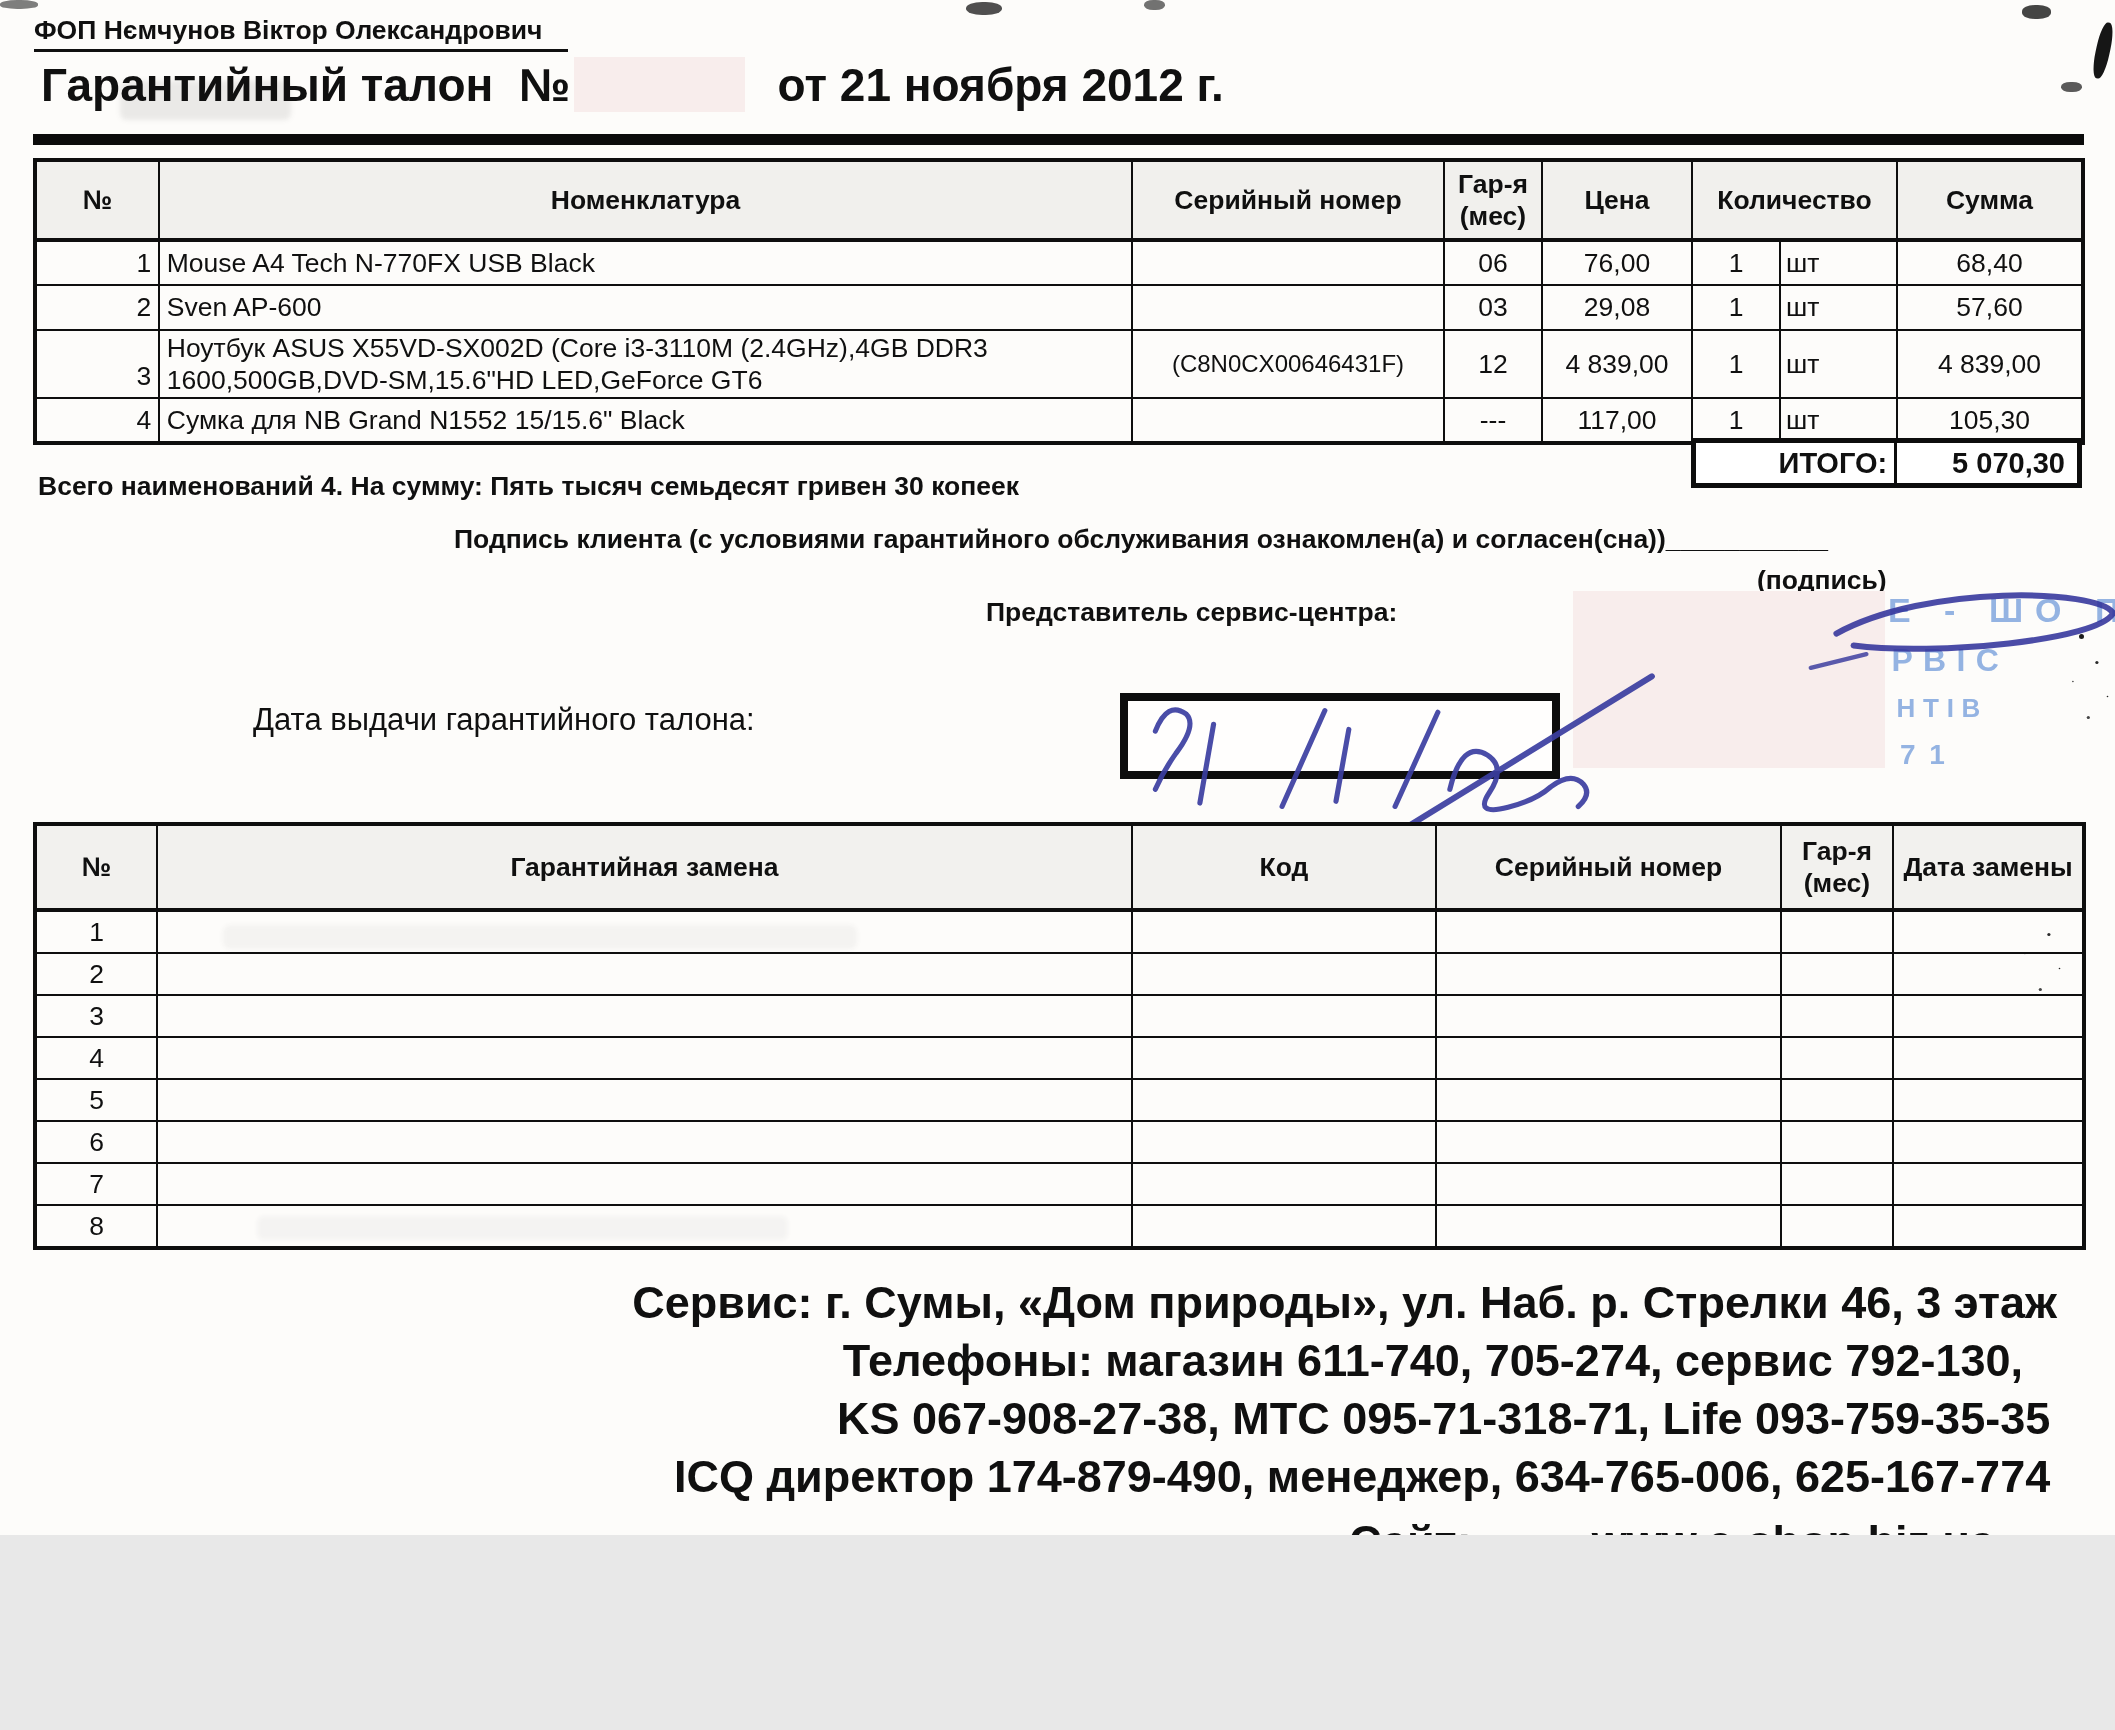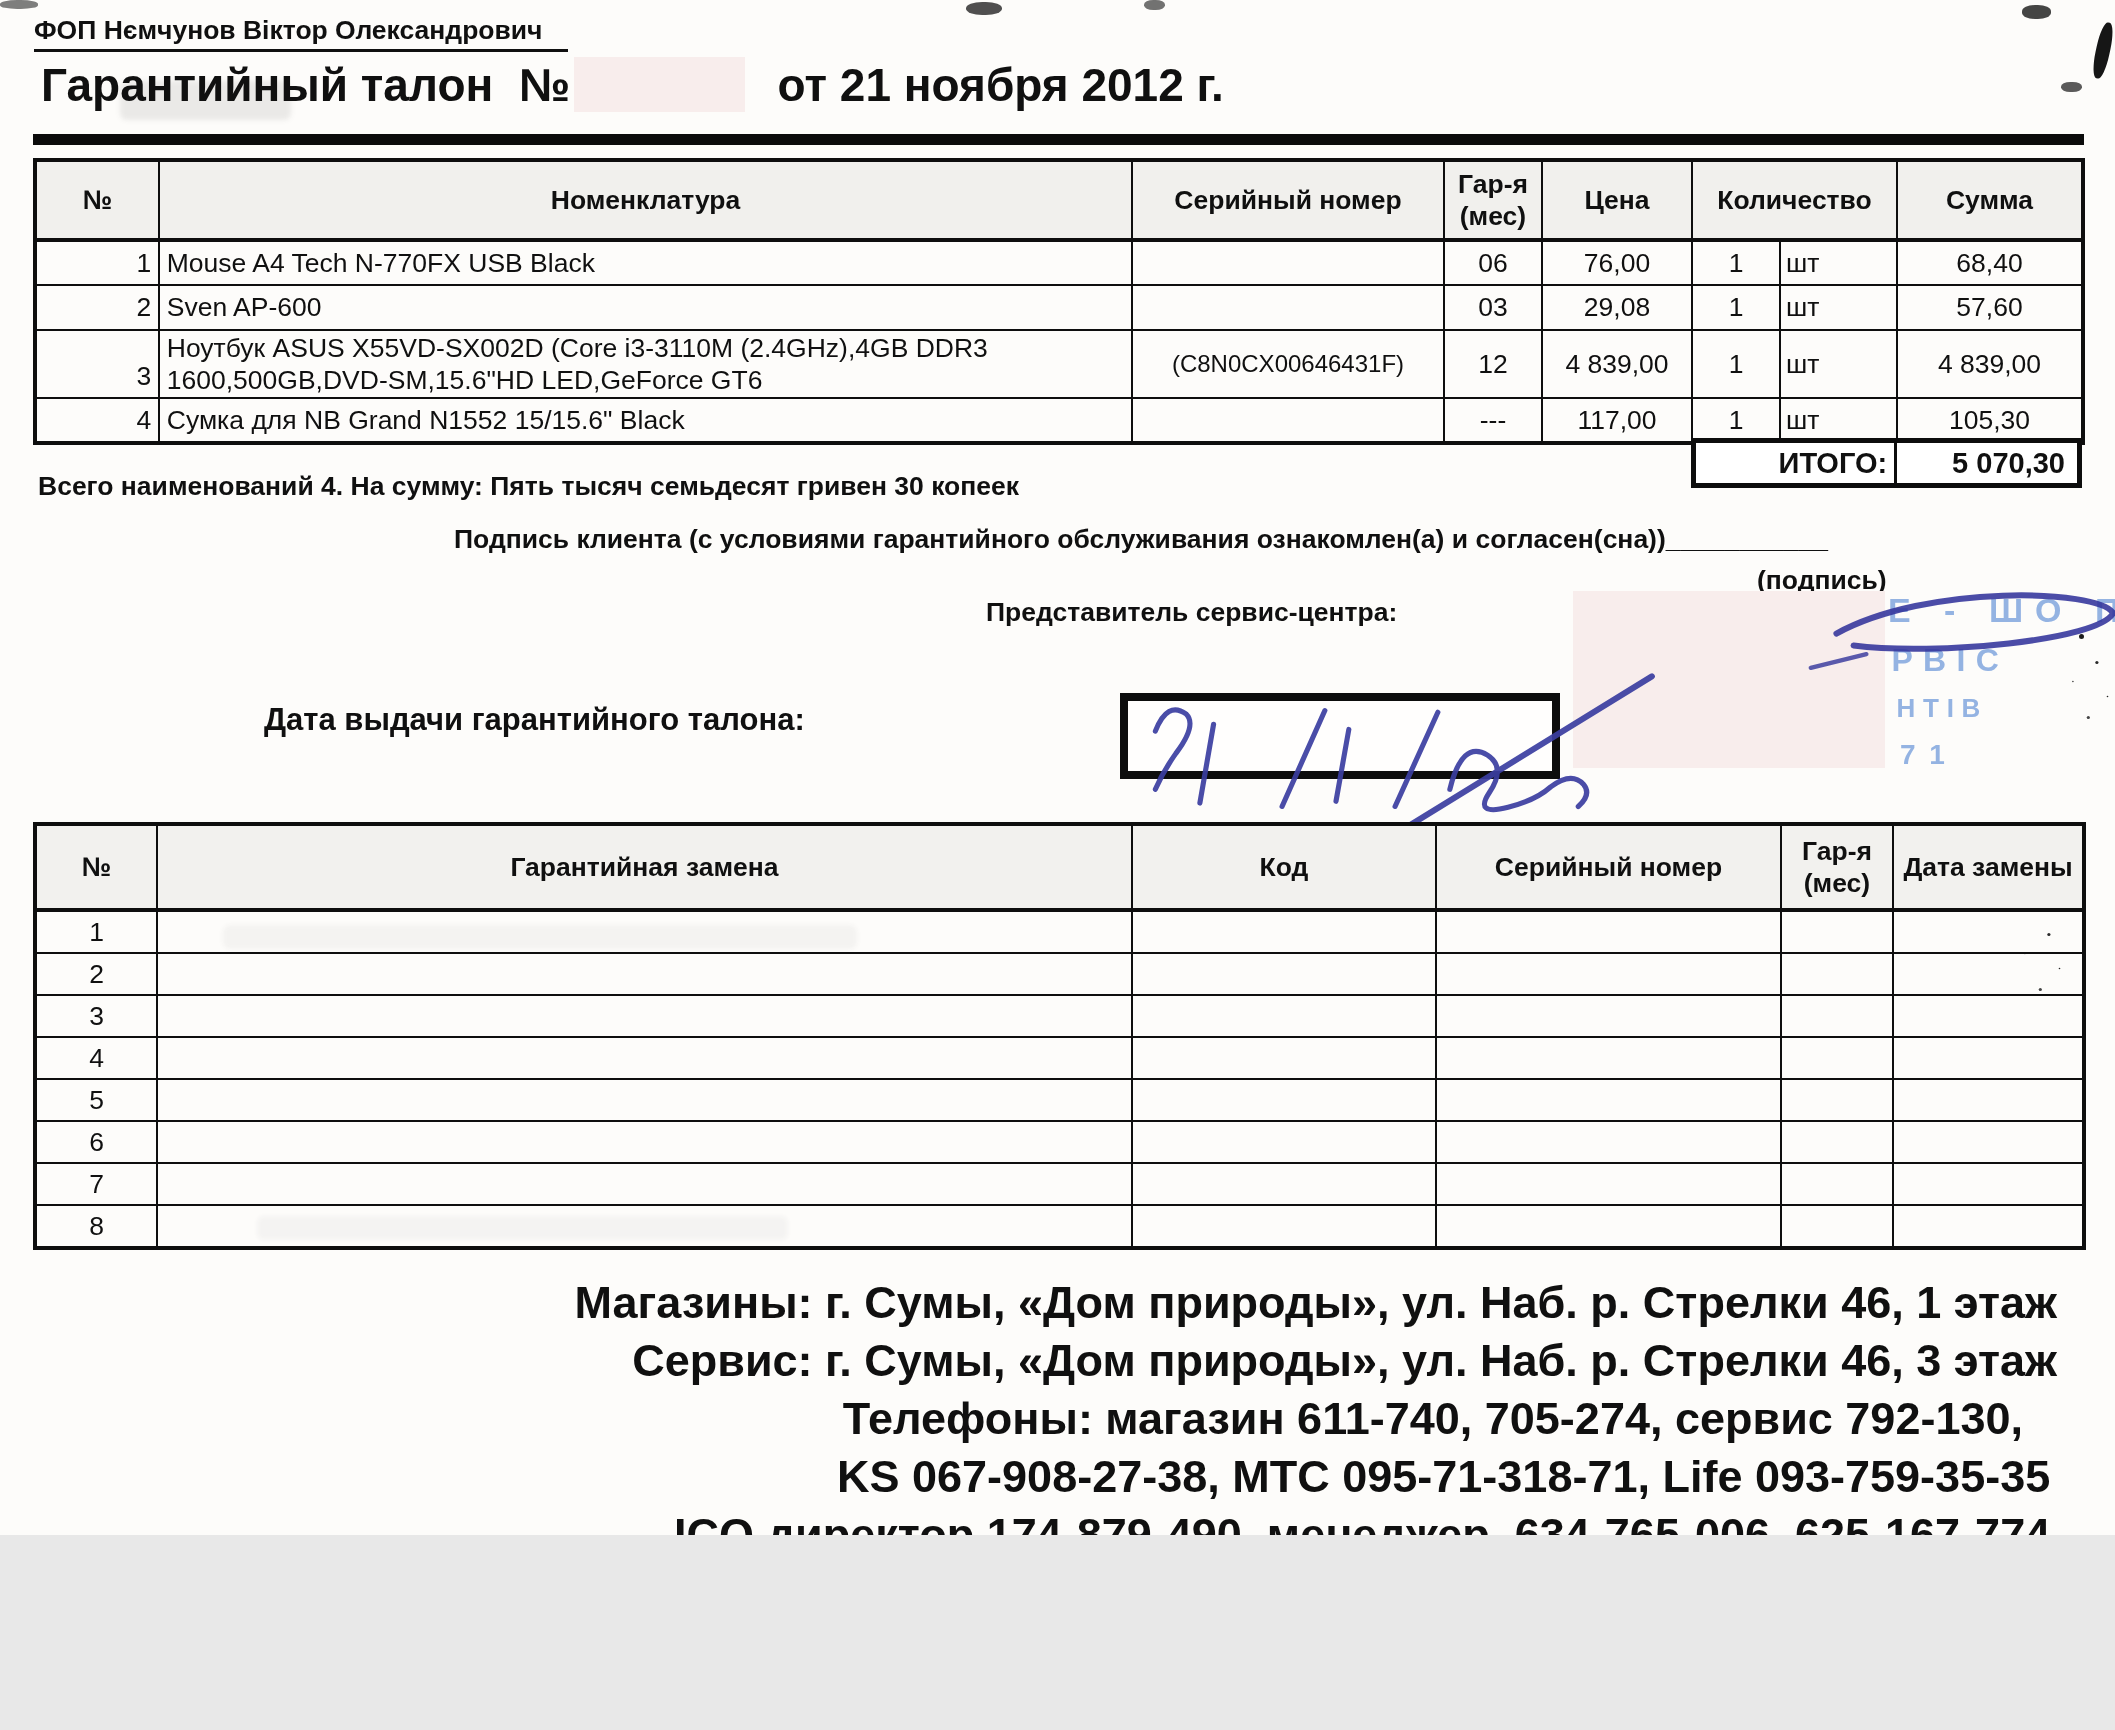--- a/index.html
+++ b/index.html
@@ -28,21 +28,21 @@
   .totals{position:absolute;left:1691px;top:438px;width:391px;height:50px;display:flex;
           border:5.1px solid #0d0d0d;background:#fff;font-weight:bold;font-size:29px;box-sizing:border-box;}
   .totals-label{width:201px;border-right:3.4px solid #0d0d0d;display:flex;align-items:center;justify-content:flex-end;padding-right:6.8px;box-sizing:border-box;}
   .totals-value{flex:1;display:flex;align-items:center;justify-content:flex-end;padding-right:12px;}
   .summary{position:absolute;left:38px;top:471px;font-size:26.5px;font-weight:bold;}
   
   .client-sign{position:absolute;left:454px;top:524px;font-size:26.5px;font-weight:bold;}
   .sign-caption{position:absolute;left:1757px;top:565px;font-size:26.5px;font-weight:bold;}
   .rep-label{position:absolute;left:986px;top:597px;font-size:26.5px;font-weight:bold;}
   .redact-rep{position:absolute;left:1573px;top:591px;width:312px;height:177px;}
-  .date-label{position:absolute;left:264px;top:702px;font-size:31px;font-weight:bold;}
+  .date-label{position:absolute;left:253px;top:702px;font-size:31px;font-weight:normal;}
   .date-box{position:absolute;left:1120px;top:693px;width:424px;height:70px;border:8.6px solid #0d0d0d;background:#fffefd;}
   .ink-svg{position:absolute;overflow:visible;}
   
   .stamp{position:absolute;left:1888px;top:591px;width:231px;color:#7ba2dd;font-weight:bold;opacity:.8;}
   .stamp div{white-space:nowrap;}
   .stamp-l1{font-size:34px;letter-spacing:12px;}
   .stamp-l2{font-size:32px;letter-spacing:10.3px;margin:12px 0 0 3.4px;}
   .stamp-l3{font-size:26px;letter-spacing:7.7px;margin:13.7px 0 0 8.6px;}
   .stamp-l4{font-size:28px;letter-spacing:13.7px;margin:15.4px 0 0 12px;}
   
@@ -276,21 +276,20 @@
           <td></td>
           <td></td>
           <td></td>
           <td></td>
           <td></td>
         </tr>
     </tbody>
   </table>
 
   <div class="footer">
-    <div>Магазины: г. Сумы, «Дом природы», ул. Наб. р. Стрелки 46, 1 этаж</div>
     <div>Сервис:  г. Сумы, «Дом природы», ул. Наб. р. Стрелки 46, 3 этаж</div>
     <div class="f-l3">Телефоны:   магазин 611-740, 705-274, сервис 792-130,</div>
     <div class="f-l4">KS 067-908-27-38, МТС 095-71-318-71, Life 093-759-35-35</div>
     <div class="f-l5">ICQ директор 174-879-490, менеджер, 634-765-006, 625-167-774</div>
     <div class="f-site">
       <span class="flabel">Сайт:</span><span>www.e-shop.biz.ua</span>
     </div>
   </div>
 
   <div class="rule-bottom"></div>

